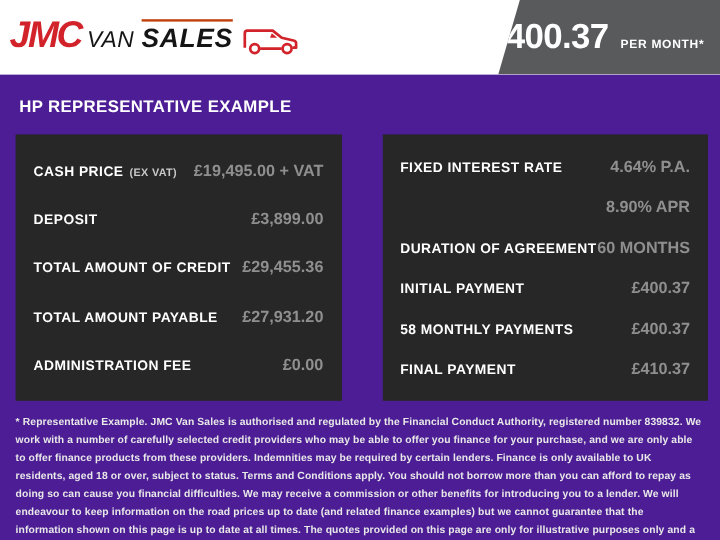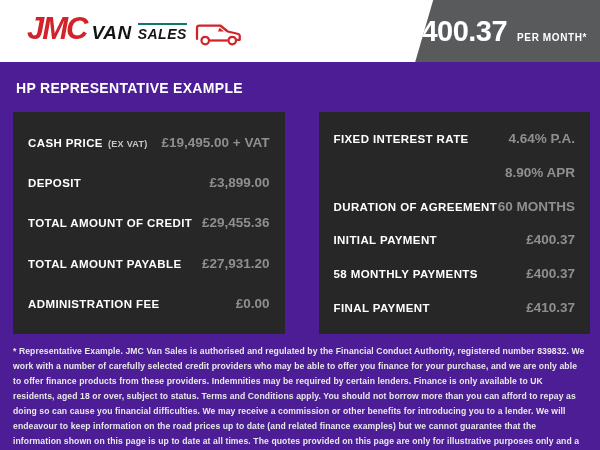--- a/index.html
+++ b/index.html
@@ -6,35 +6,35 @@
   body {
     width:600px; height:450px;
     font-family:"Liberation Sans", sans-serif;
     background:#fff;
   }
   .page { width:600px; height:450px; overflow:hidden; position:relative; }
 
   
   .header { position:relative; height:62px; background:#ffffff; }
   .logo {
-    position:absolute; left:27px; top:13px; display:flex; align-items:baseline;
+    position:absolute; left:8px; top:13px; display:flex; align-items:baseline;
     text-decoration:none; cursor:pointer;
   }
   .logo-jmc {
     color:#d2232a; font-weight:bold; font-style:italic;
     font-size:31px; letter-spacing:-2px; line-height:1;
   }
   .logo-van {
-    color:#151515; font-style:italic; font-weight:bold;
+    color:#151515; font-style:italic; font-weight:normal;
     font-size:19px; margin-left:5px; letter-spacing:0.5px;
   }
   .logo-sales {
     color:#151515; font-style:italic; font-weight:bold;
-    font-size:14px; margin-left:6px; letter-spacing:0.5px;
-    border-top:2px solid #0f766e; padding-top:1px;
+    font-size:22px; margin-left:6px; letter-spacing:0.5px;
+    border-top:2px solid #c2410c; padding-top:1px;
   }
   .van-svg { margin-left:7px; align-self:center; position:relative; top:4px; }
 
   .banner {
     position:absolute; top:0; left:0; width:600px; height:62px;
     background:#595a5c;
     clip-path:polygon(72.2% 0, 100% 0, 100% 100%, 69.2% 100%);
     display:flex; align-items:center; justify-content:flex-end;
     padding-right:13px; box-sizing:border-box;
   }

